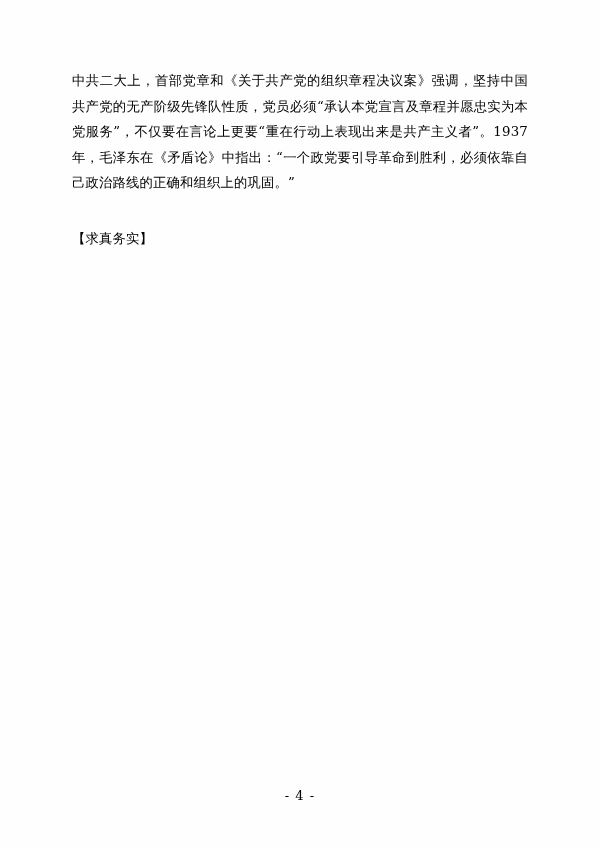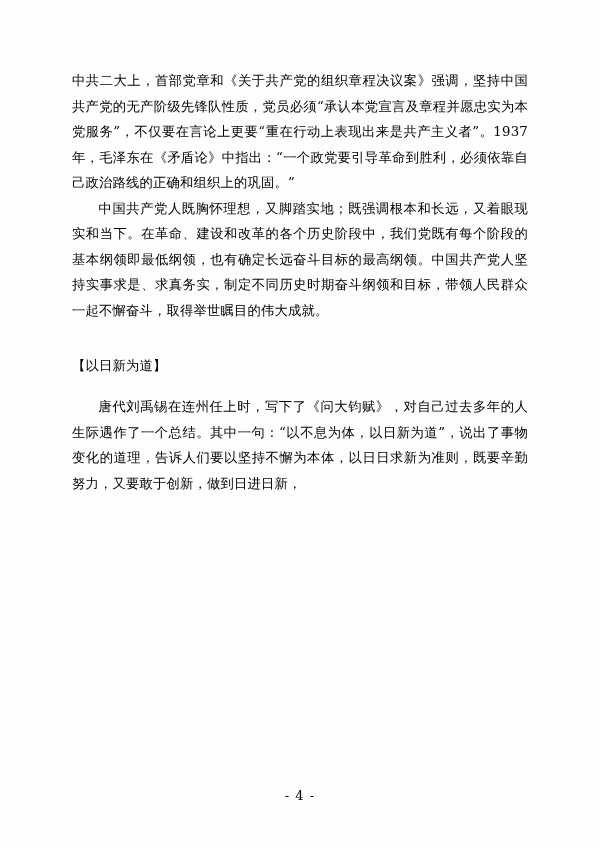--- a/index.html
+++ b/index.html
@@ -64,23 +64,21 @@
     letter-spacing: 1px;
   }
 </style>
 </head>
 <body>
 
 <div class="page">
 
   <div class="doc-body">
     <p class="para first">中共二大上，首部党章和《关于共产党的组织章程决议案》强调，坚持中国共产党的无产阶级先锋队性质，党员必须“承认本党宣言及章程并愿忠实为本党服务”，不仅要在言论上更要“重在行动上表现出来是共产主义者”。1937年，毛泽东在《矛盾论》中指出：“一个政党要引导革命到胜利，必须依靠自己政治路线的正确和组织上的巩固。”</p>
-    <p class="para">中国共产党人既胸怀理想，又脚踏实地；既强调根本和长远，又着眼现实和当下。在革命、建设和改革的各个历史阶段中，我们党既有每个阶段的基本纲领即最低纲领，也有确定长远奋斗目标的最高纲领。中国共产党人坚持实事求是、求真务实，制定不同历史时期奋斗纲领和目标，带领人民群众一起不懈奋斗，取得举世瞩目的伟大成就。</p>
 
-    <div class="section-tag">【以日新为道】</div>
+    <div class="section-tag">【求真务实】</div>
 
 
-    <p class="para after-title">唐代刘禹锡在连州任上时，写下了《问大钧赋》，对自己过去多年的人生际遇作了一个总结。其中一句：“以不息为体，以日新为道”，说出了事物变化的道理，告诉人们要以坚持不懈为本体，以日日求新为准则，既要辛勤努力，又要敢于创新，做到日进日新，</p>
   </div>
 
   <div class="page-number">- 4 -</div>
 
 </div>
 
 </body></html>

